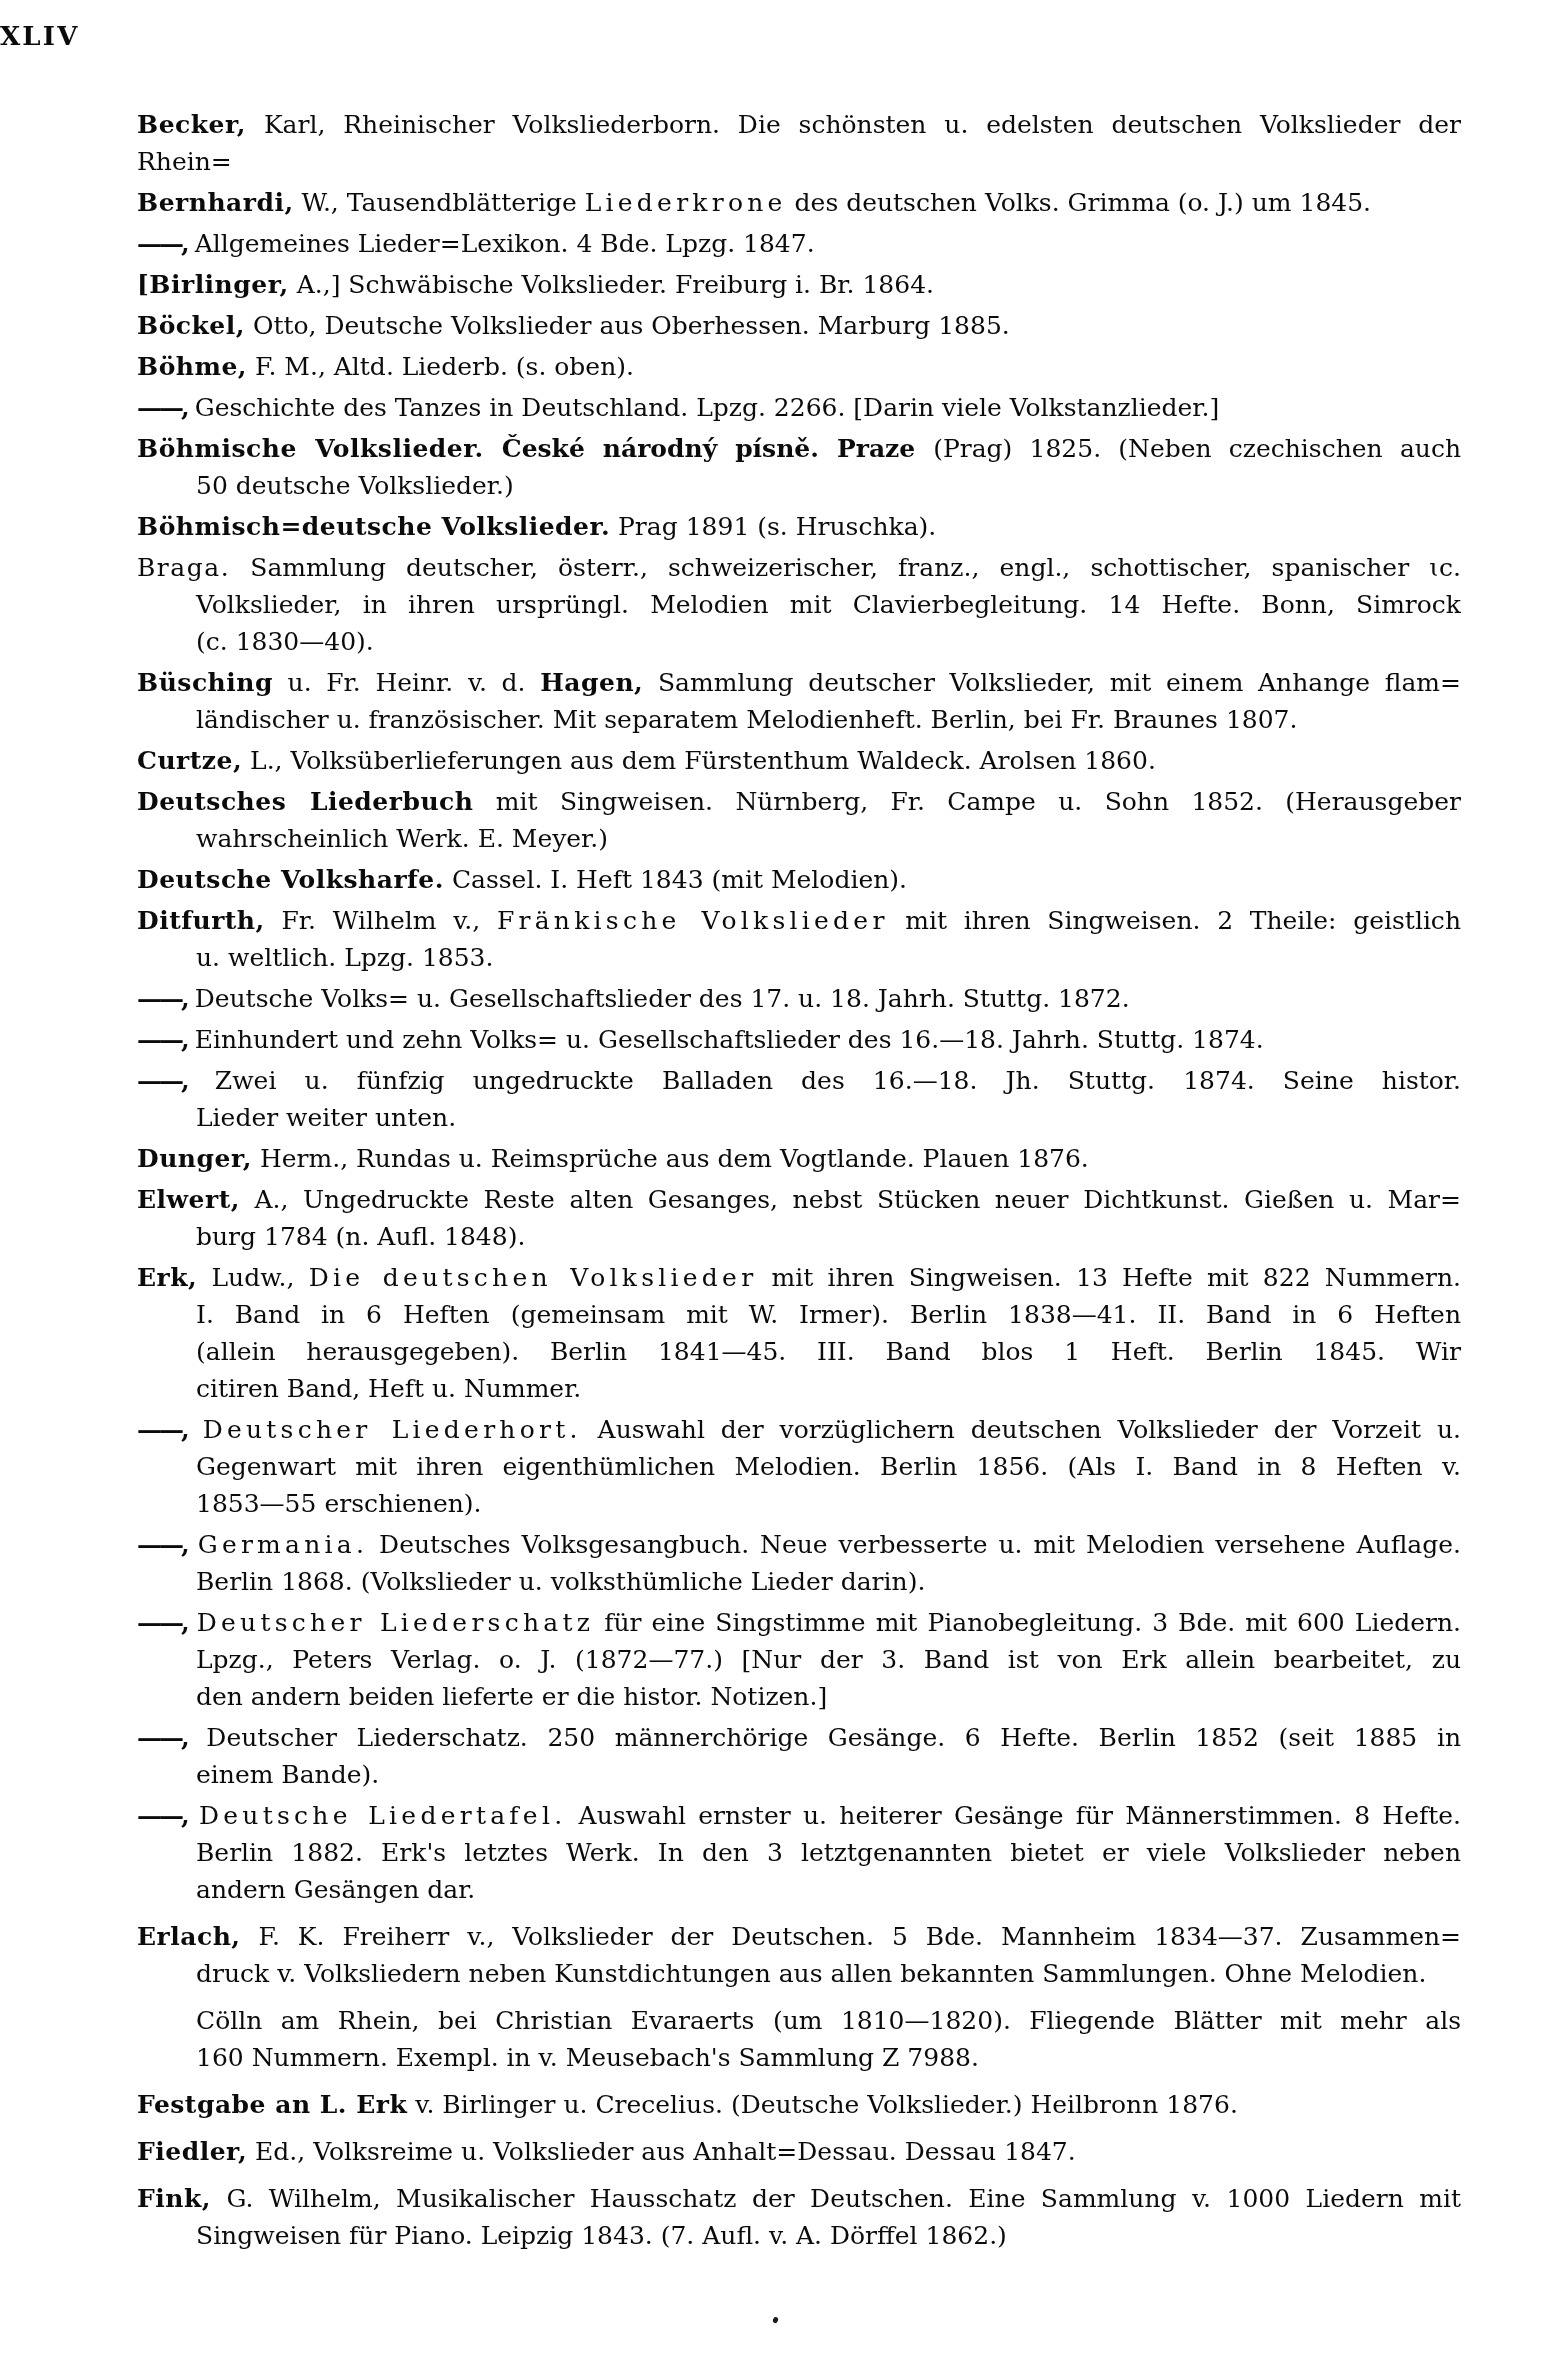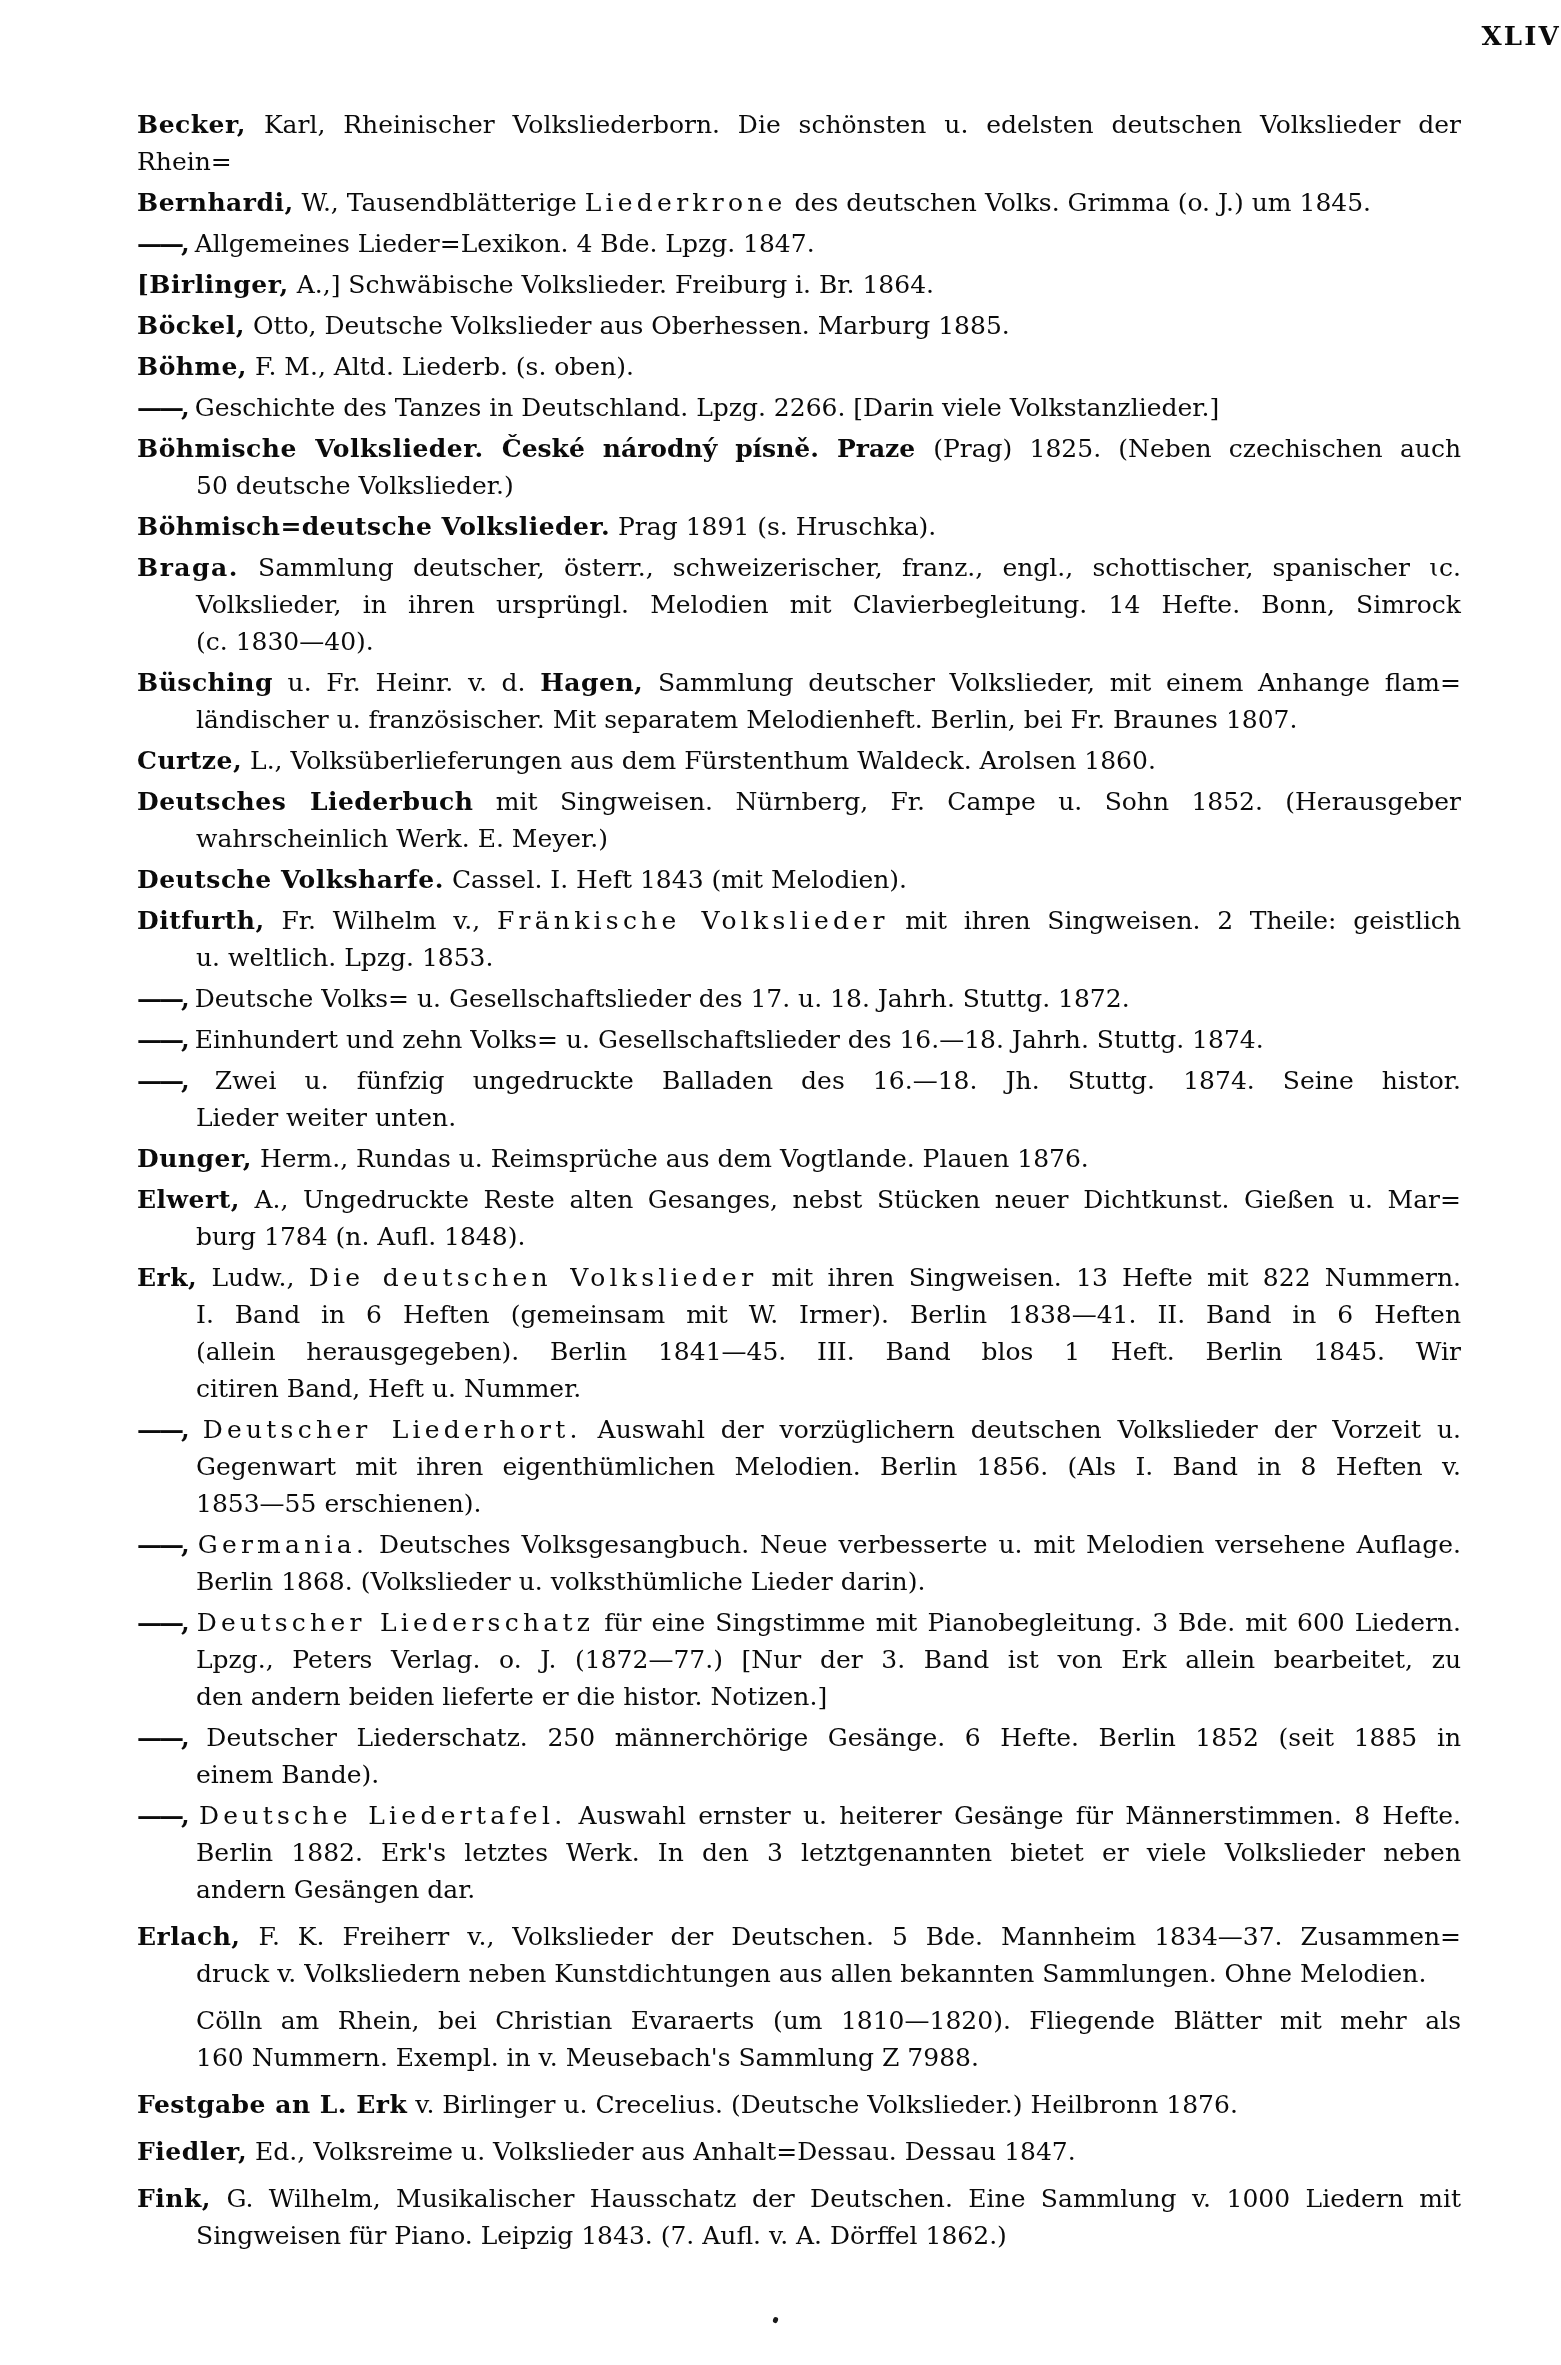--- a/index.html
+++ b/index.html
@@ -12,21 +12,21 @@
     height: 2366px;
     position: relative;
     overflow: hidden;
     font-family: "DejaVu Serif", "Liberation Serif", serif;
     color: #0b0b0b;
   }
   .page {
     padding-top: 22px;
   }
   .page-number {
-    text-align: right;
+    text-align: left;
     font-size: 26px;
     font-weight: bold;
     letter-spacing: 2.2px;
     line-height: 28px;
     margin-bottom: 56px;
   }
   .entries {
     margin-left: 133px;
     margin-right: 96px;
     font-size: 25px;
@@ -57,21 +57,21 @@
   .s-plain {
     font-weight: normal;
   }
   .s-sperr {
     letter-spacing: 0.17em;
   }
   .s-ant {
     font-weight: bold;
   }
   .s-antlead {
-    font-weight: bold;
+    font-weight: normal;
     letter-spacing: 0.06em;
   }
   .s-dash {
     font-weight: bold;
     letter-spacing: -0.12em;
   }
   .stray-dot {
     position: absolute;
     left: 773px;
     top: 2317px;

